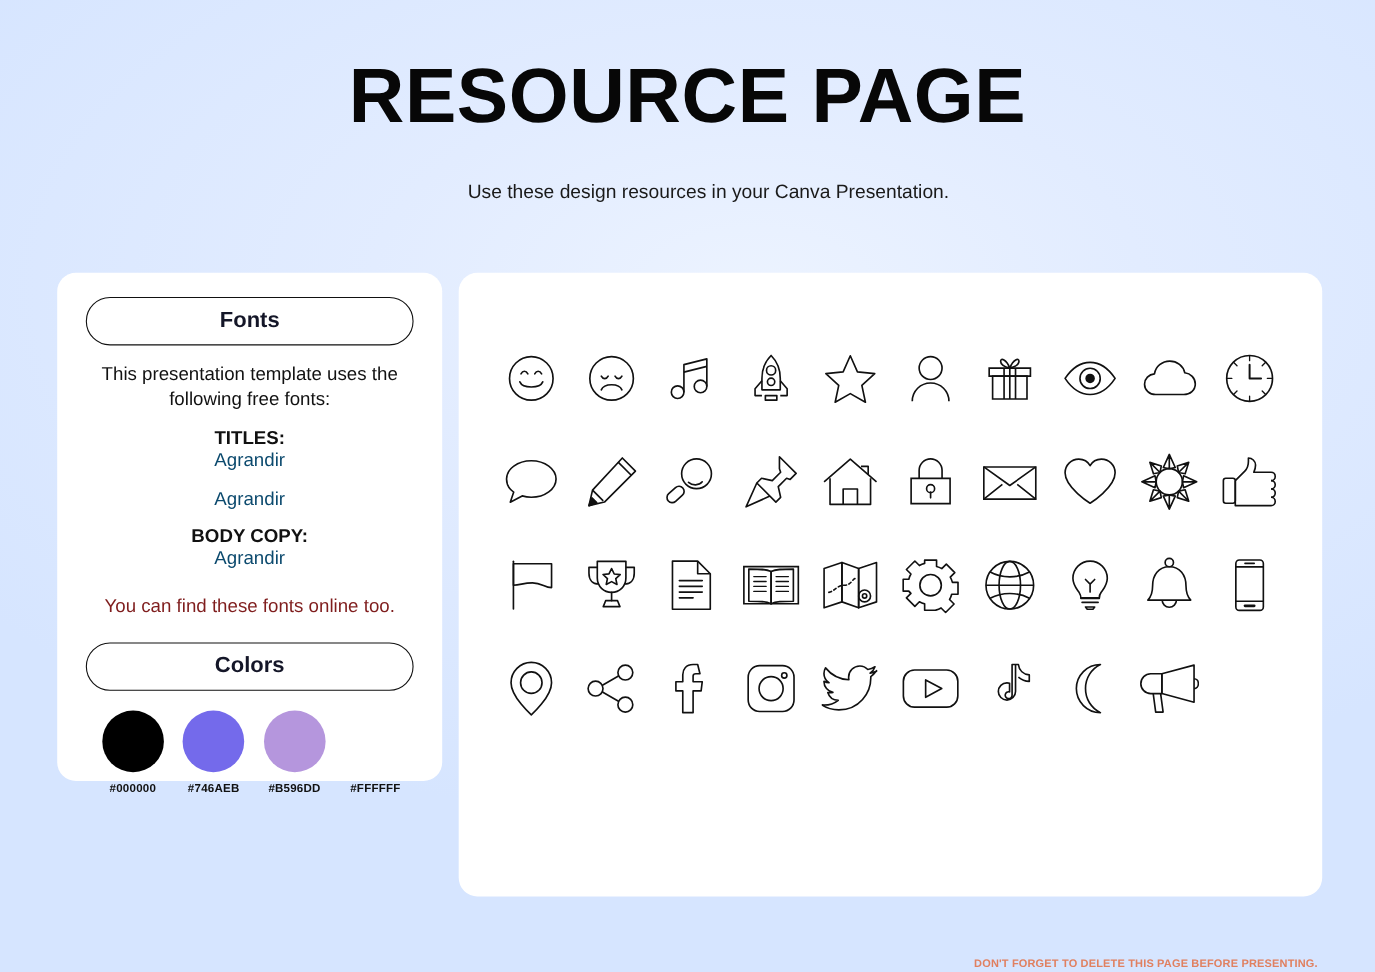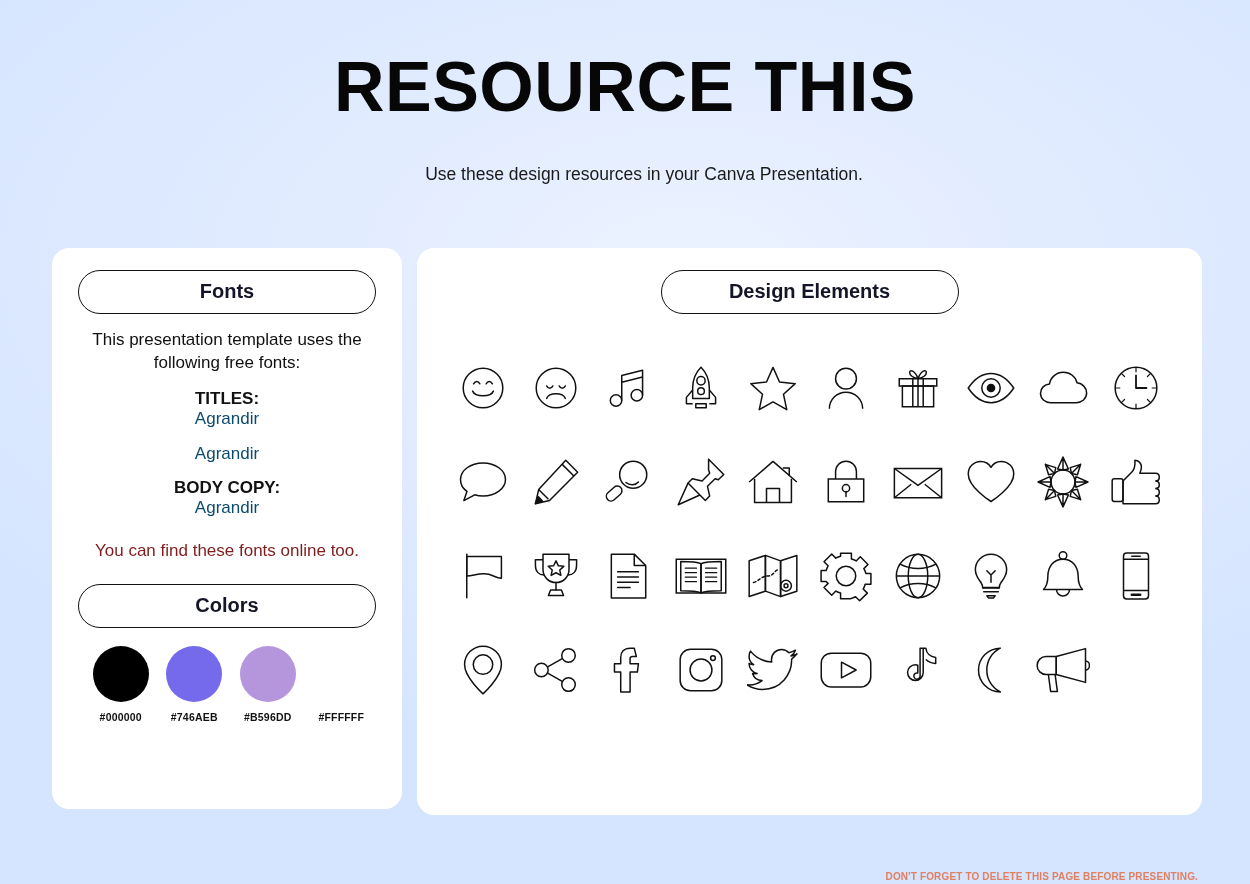--- a/index.html
+++ b/index.html
@@ -48,21 +48,21 @@
     gap: 15px;
     align-items: stretch;
   }
   .card {
     background: #ffffff;
     border-radius: 17px;
     box-sizing: border-box;
   }
   .card-fonts {
     width: 350px;
-    height: 561px;
+    height: 462px;
     padding: 22px 24px 0 24px;
   }
   .card-elements {
     width: 785px;
     height: 567px;
     padding: 22px 24px 0 24px;
   }
 
   
   .pill {
@@ -171,21 +171,21 @@
     font-size: 10px;
     font-weight: 700;
     letter-spacing: 0.15px;
     color: #e08060;
   }
 </style>
 </head>
 <body>
 
 <div class="header">
-  <h1 class="page-title">RESOURCE THIS</h1>
+  <h1 class="page-title">RESOURCE PAGE</h1>
   <p class="page-subtitle">Use these design resources in your Canva Presentation.</p>
 </div>
 
 <div class="panels">
 
   <div class="card card-fonts">
 
     <div class="pill pill-fonts">Fonts</div>
 
     <div class="fonts-intro">This presentation template uses the following free fonts:</div>
@@ -225,21 +225,20 @@
         <div class="swatch-cell">
           <div class="swatch-dot" style="background:#FFFFFF"></div>
           <div class="swatch-hex">#FFFFFF</div>
         </div>
       </div>
     </div>
   </div>
 
   <div class="card card-elements">
 
-    <div class="pill pill-elements">Design Elements</div>
 
     <div class="icon-grid">
 
       <div class="icon-cell">
         <svg width="50" height="50" viewBox="0 0 48 48" fill="none" stroke="#111" stroke-width="1.5">
           <circle cx="24" cy="24" r="19"></circle>
           <path d="M15 20c1.6-3 4.4-3 6 0" stroke-linecap="round"></path>
           <path d="M27 20c1.6-3 4.4-3 6 0" stroke-linecap="round"></path>
           <path d="M14 27c2.5 6 17.5 6 20 0" stroke-linecap="round"></path>
         </svg>

